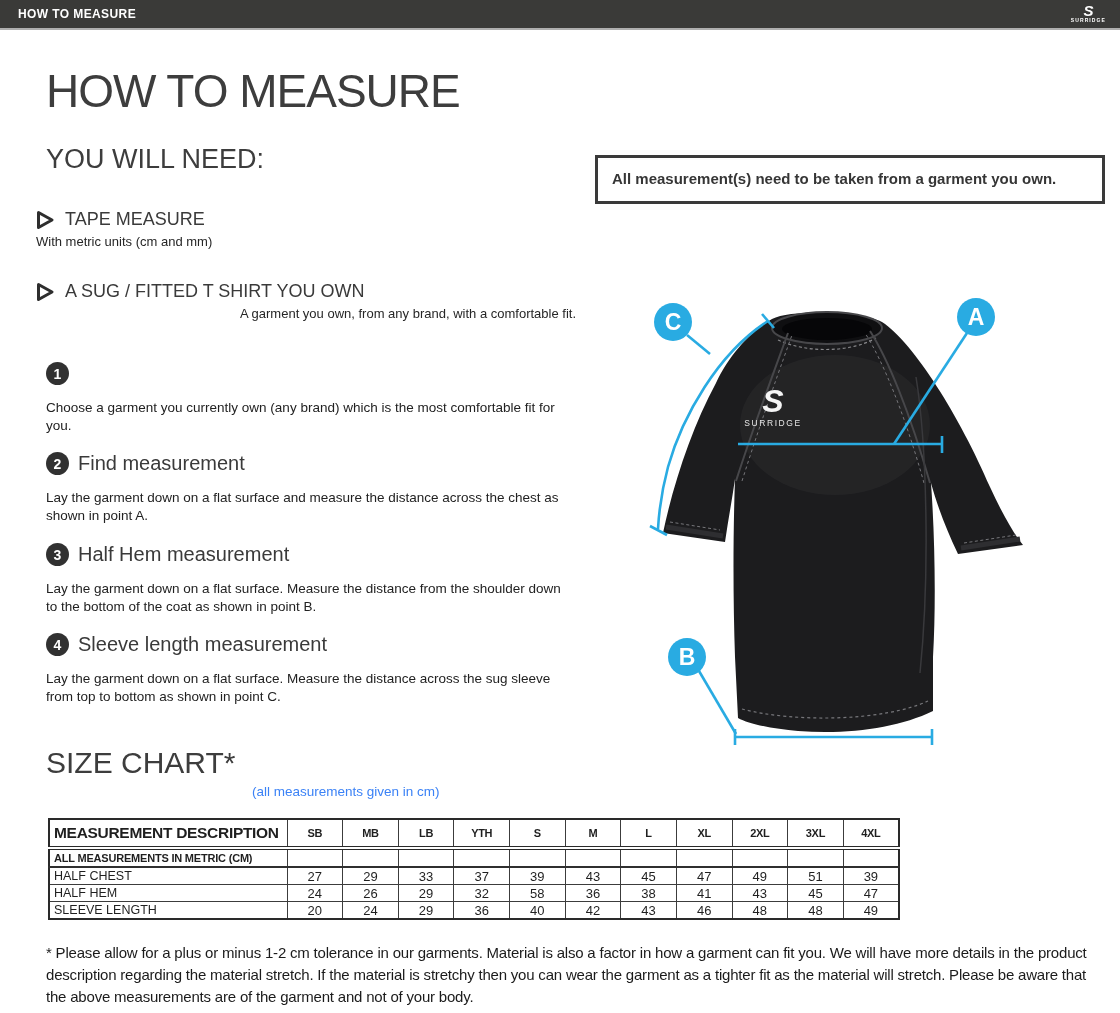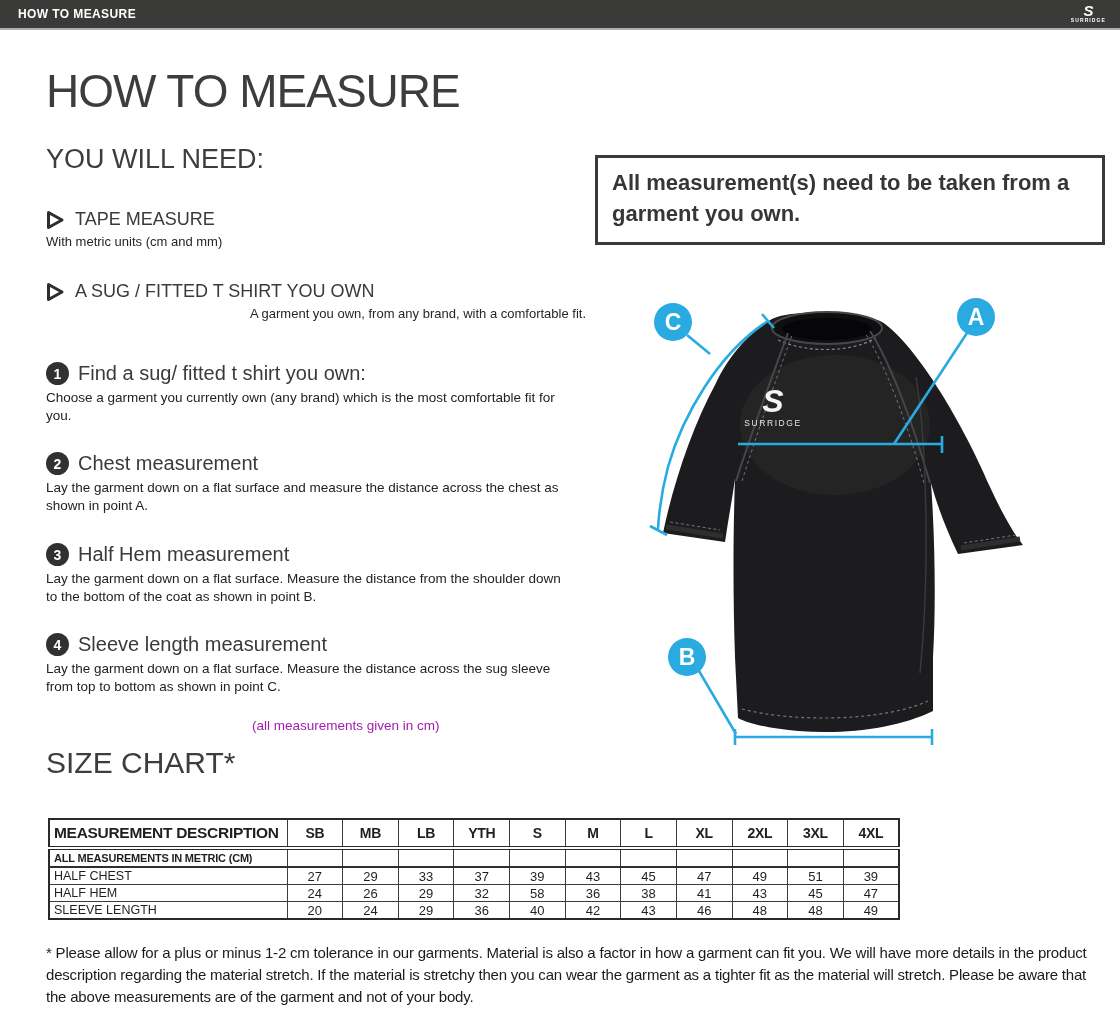--- a/index.html
+++ b/index.html
@@ -13,54 +13,54 @@
   .topbar-title { color:#ffffff; font-size:12px; font-weight:700; letter-spacing:.4px; padding-left:18px; }
   .topbar-logo { display:flex; flex-direction:column; align-items:center; line-height:1; padding-right:14px; }
   .topbar-logo .s-glyph { color:#ffffff; font-weight:700; font-style:italic; font-size:15px; line-height:12px; }
   .topbar-logo .brand { color:#ffffff; font-size:5px; font-weight:700; letter-spacing:1.1px; margin-top:1px; }
 
   
   .h1 { position:absolute; left:46px; top:64px; font-size:46px; color:#3d3d3d; letter-spacing:-1px; }
   .h2 { position:absolute; left:46px; top:144px; font-size:27px; color:#3d3d3d; }
 
   
-  .need { position:absolute; left:46px; width:540px; }
+  .need { position:absolute; left:36px; width:540px; }
   .need-1 { top:209px; }
   .need-2 { top:281px; }
   .need-head { display:flex; align-items:center; gap:10px; }
   .need-label { font-size:18px; color:#3a3a3a; }
   .need-sub { font-size:13px; color:#262626; margin-top:4px; }
   .need-2 .need-sub { margin-left:4px;text-align:right; }
 
   
   .step { position:absolute; left:46px; width:535px; }
   .step-1 { top:362px; } .step-2 { top:452px; } .step-3 { top:543px; } .step-4 { top:633px; }
   .step-head { display:flex; align-items:center; gap:9px; }
   .badge { width:23px; height:23px; border-radius:50%; background:#313131; color:#fff;
            font-size:14px; font-weight:700; display:flex; align-items:center; justify-content:center; flex:0 0 23px; }
   .step-title { font-size:20px; color:#3a3a3a; }
-  .step-body { margin-top:4px; font-size:13.5px; line-height:1.36; color:#222222; width:525px; }
+  .step-body { margin-top:14px; font-size:13.5px; line-height:1.36; color:#222222; width:525px; }
 
   
   .note { position:absolute; left:595px; top:155px; width:510px; box-sizing:border-box;
           border:3px solid #3a3a3a; padding:10px 14px 12px 14px;
-          font-size:22px; font-weight:700; color:#363636; line-height:1.4; }
+          font-size:15px; font-weight:700; color:#363636; line-height:1.4; }
 
   
   .shirt-wrap { position:absolute; left:630px; top:295px; width:470px; height:470px; }
 
   
   .h3 { position:absolute; left:46px; top:746px; font-size:30px; color:#3d3d3d; }
-  .h3-sub { position:absolute; left:252px; top:718px; font-size:13.5px; color:#a21caf; }
+  .h3-sub { position:absolute; left:252px; top:784px; font-size:13.5px; color:#3b82f6; }
 
   table.sizetable { position:absolute; left:48px; top:818px; width:852px; border-collapse:collapse;
                     table-layout:fixed; border:2px solid #2a2a2a; }
   .sizetable td { border:1.5px solid #3c3c3c; padding:0 4px; color:#1f1f1f; overflow:hidden; white-space:nowrap; }
   .sizetable col.desc { width:238px; }
-  .sizetable tr.hdr td { font-weight:700; font-size:14px; height:26px; text-align:center;
+  .sizetable tr.hdr td { font-weight:700; font-size:11px; height:26px; text-align:center;
                          border-bottom:4px double #2a2a2a; letter-spacing:-0.3px; }
   .sizetable tr.hdr td.c0 { text-align:left; font-size:15.5px; }
   .sizetable tr.metric td { height:16px; border-bottom:2px solid #2f2f2f; }
   .sizetable tr.metric td.c0 { font-weight:700; font-size:11px; letter-spacing:-0.2px;margin-top:24px; }
   .sizetable tr.data td { font-size:13px; height:16px; text-align:center; }
   .sizetable tr.data td.c0 { text-align:left; font-size:12.5px; }
 
   
   .footnote { position:absolute; left:46px; top:942px; width:1042px; font-size:15px;
               line-height:1.47; color:#1b1b1b; letter-spacing:-0.2px; }
@@ -98,29 +98,28 @@
         <path d="M2.5 2.5 L16 10 L2.5 17.5 Z" fill="none" stroke="#2e2e2e" stroke-width="3" stroke-linejoin="round"></path>
       </svg>
       <span class="need-label">A SUG / FITTED T SHIRT YOU OWN</span>
     </div>
     <div class="need-sub">A garment you own, from any brand, with a comfortable fit.</div>
   </div>
 
   <div class="step step-1">
     <div class="step-head">
       <span class="badge">1</span>
-      <span class="step-title">Find a sug/ fitted t shirt you own:</span>
     </div>
     <div class="step-body">Choose a garment you currently own (any brand) which is the most comfortable fit for you.</div>
   </div>
 
   <div class="step step-2">
     <div class="step-head">
       <span class="badge">2</span>
-      <span class="step-title">Chest measurement</span>
+      <span class="step-title">Find measurement</span>
     </div>
     <div class="step-body">Lay the garment down on a flat surface and measure the distance across the chest as shown in point A.</div>
   </div>
 
   <div class="step step-3">
     <div class="step-head">
       <span class="badge">3</span>
       <span class="step-title">Half Hem measurement</span>
     </div>
     <div class="step-body">Lay the garment down on a flat surface. Measure the distance from the shoulder down to the bottom of the coat as shown in point B.</div>

